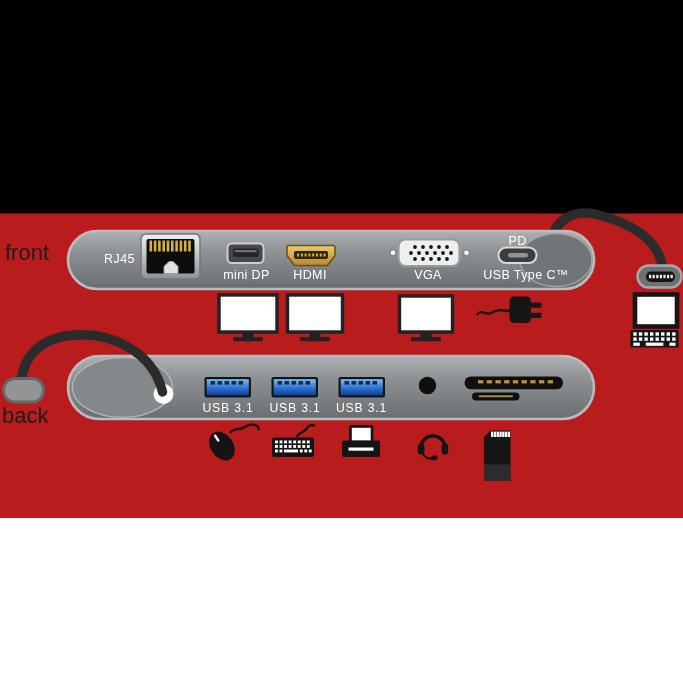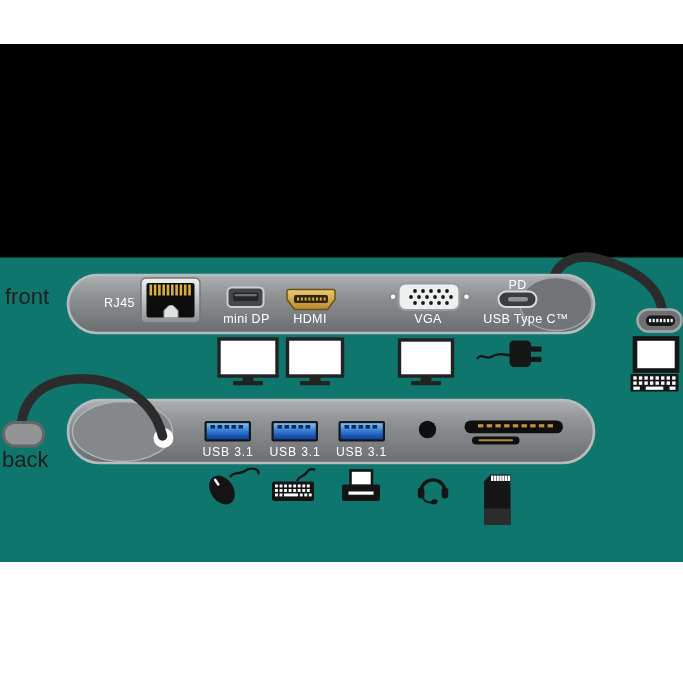--- a/index.html
+++ b/index.html
@@ -1,16 +1,16 @@
 <!DOCTYPE html>
 <html><head>
 <meta charset="utf-8">
 <style>
   html,body{margin:0;padding:0;background:#fff;}
-  .stage{position:relative;width:683px;height:518px;background:#0f766e;overflow:hidden;margin-top:44px;}
+  .stage{position:relative;width:683px;height:518px;background:#b91c1c;overflow:hidden;}
   .stage svg{position:absolute;left:0;top:0;}
   text{font-family:"Liberation Sans","DejaVu Sans",sans-serif;}
   .view-label{fill:#1e1e1e;font-size:22px;font-weight:500;}
   .port-label{fill:#ffffff;font-size:12.5px;font-weight:500;letter-spacing:.4px;text-anchor:middle;}
   .usb-label{fill:#ffffff;font-size:12.2px;font-weight:500;letter-spacing:.8px;text-anchor:middle;}
 </style>
 </head>
 <body>
 
 <div class="stage">

